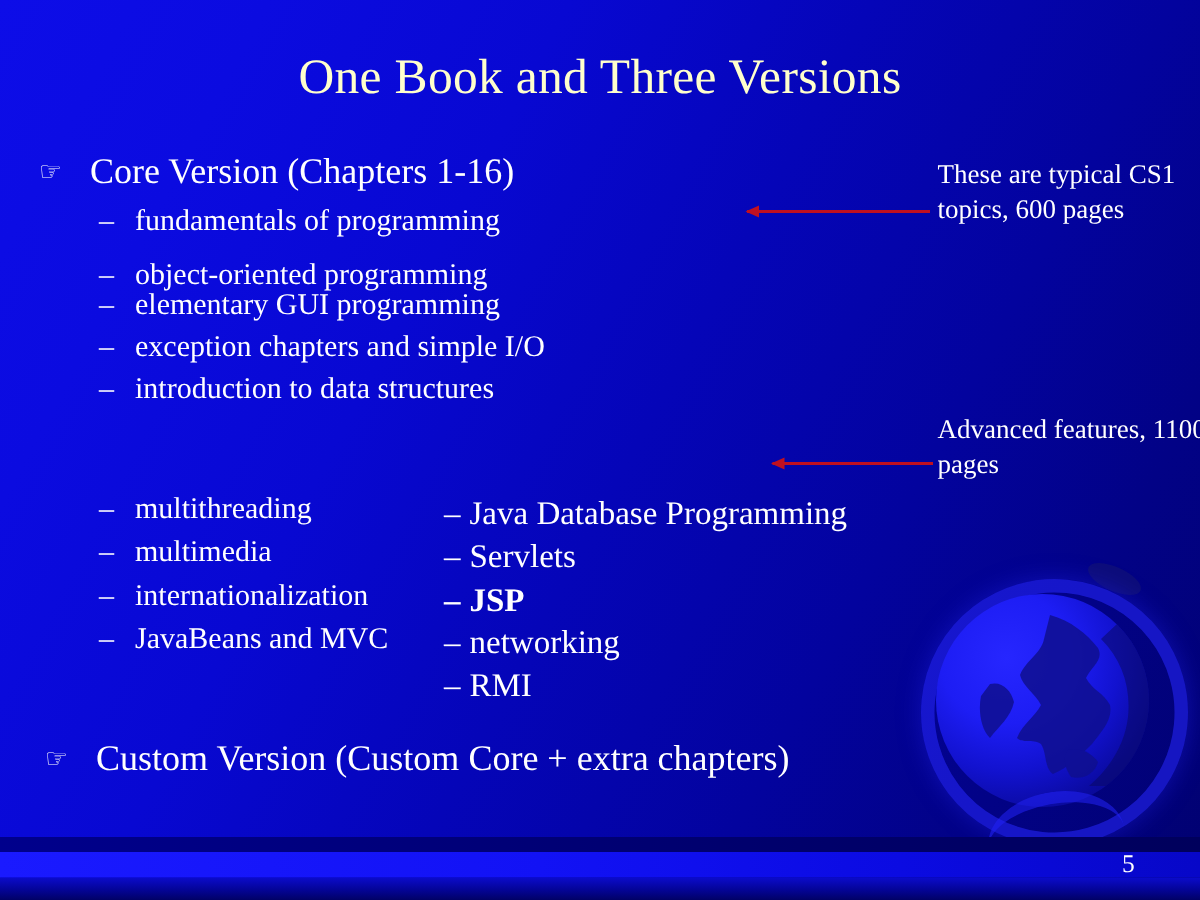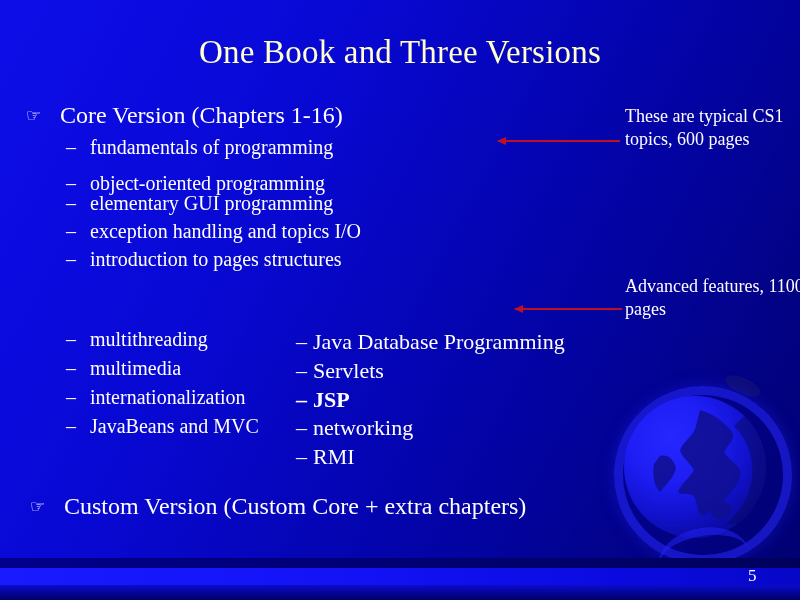--- a/index.html
+++ b/index.html
@@ -222,24 +222,24 @@
   <div class="sub" style="left:66px; top:134px;">
     <span class="dash">–</span><span>fundamentals of programming</span>
   </div>
   <div class="sub" style="left:66px; top:170px;">
     <span class="dash">–</span><span>object-oriented programming</span>
   </div>
   <div class="sub" style="left:66px; top:190px;">
     <span class="dash">–</span><span>elementary GUI programming</span>
   </div>
   <div class="sub" style="left:66px; top:218px;">
-    <span class="dash">–</span><span>exception handling and topics I/O</span>
+    <span class="dash">–</span><span>exception chapters and simple I/O</span>
   </div>
   <div class="sub" style="left:66px; top:246px;">
-    <span class="dash">–</span><span>introduction to pages structures</span>
+    <span class="dash">–</span><span>introduction to data structures</span>
   </div>
 
 
   <div class="sub" style="left:66px; top:326px;">
     <span class="dash">–</span><span>multithreading</span>
   </div>
   <div class="sub" style="left:66px; top:355px;">
     <span class="dash">–</span><span>multimedia</span>
   </div>
   <div class="sub" style="left:66px; top:384px;">

